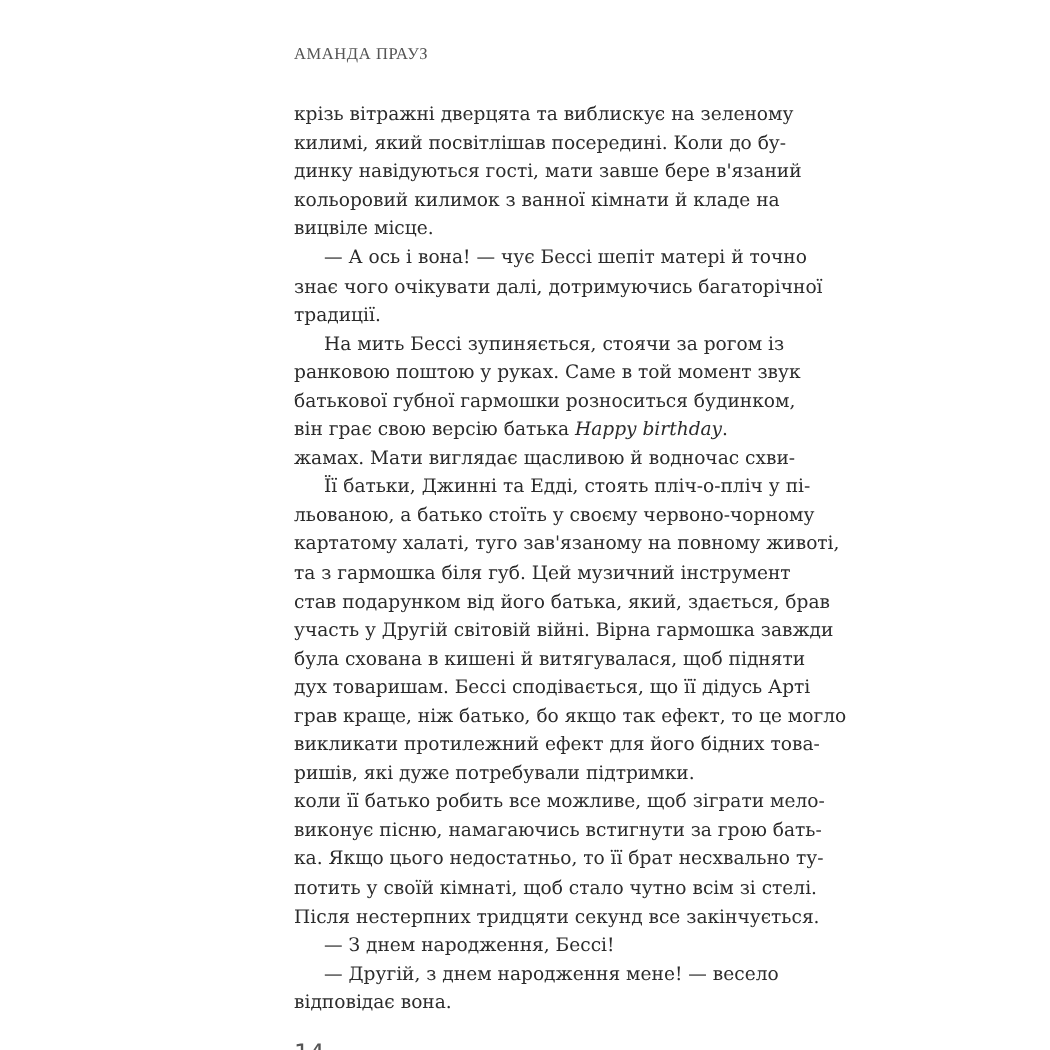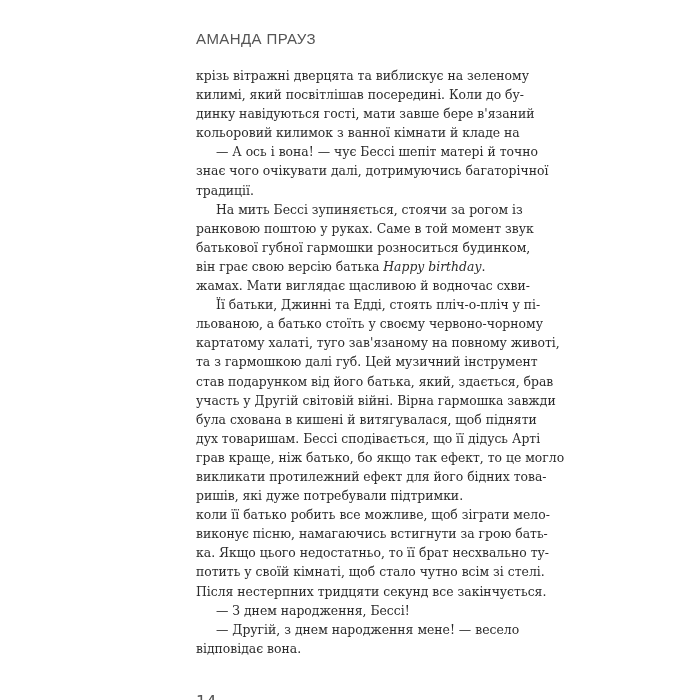--- a/index.html
+++ b/index.html
@@ -18,22 +18,22 @@
       left: 0;
       top: 0;
       width: 700px;
       height: 700px;
       background: #ffffff;
     }
     .running-head {
       position: absolute;
       left: 196px;
       top: 30px;
-      font-family: Liberation Sans, sans-serif;
-      font-size: 15px;
+      font-family: Liberation Serif, serif;
+      font-size: 11px;
       letter-spacing: 0.4px;
       color: #555555;
     }
     .body-text {
       position: absolute;
       left: 196px;
       top: 66px;
       width: 308px;
       font-family: "DejaVu Serif", serif;
       font-size: 12.4px;
@@ -71,32 +71,33 @@
 <body>
 
 <div class="page">
   <div class="running-head">АМАНДА ПРАУЗ</div>
 
   <div class="body-text" id="body-text">
       <span class="line"><span>крізь вітражні дверцята та виблискує на зеленому</span></span>
       <span class="line"><span>килимі, який посвітлішав посередині. Коли до бу-</span></span>
       <span class="line"><span>динку навідуються гості, мати завше бере в'язаний</span></span>
       <span class="line"><span>кольоровий килимок з ванної кімнати й кладе на</span></span>
+      <span class="line last"><span>вицвіле місце.</span></span>
       <span class="line indent"><span>— А ось і вона! — чує Бессі шепіт матері й точно</span></span>
       <span class="line"><span>знає чого очікувати далі, дотримуючись багаторічної</span></span>
       <span class="line last"><span>традиції.</span></span>
       <span class="line indent"><span>На мить Бессі зупиняється, стоячи за рогом із</span></span>
       <span class="line"><span>ранковою поштою у руках. Саме в той момент звук</span></span>
       <span class="line"><span>батькової губної гармошки розноситься будинком,</span></span>
       <span class="line last"><span>він грає свою версію батька </span><i>Happy birthday</i><span>.</span></span>
       <span class="line"><span>жамах. Мати виглядає щасливою й водночас схви-</span></span>
       <span class="line indent"><span>Її батьки, Джинні та Едді, стоять пліч-о-пліч у пі-</span></span>
       <span class="line"><span>льованою, а батько стоїть у своєму червоно-чорному</span></span>
       <span class="line"><span>картатому халаті, туго зав'язаному на повному животі,</span></span>
-      <span class="line"><span>та з гармошкою далі губ. Цей музичний інструмент</span></span>
+      <span class="line"><span>та з гармошка біля губ. Цей музичний інструмент</span></span>
       <span class="line"><span>став подарунком від його батька, який, здається, брав</span></span>
       <span class="line"><span>участь у Другій світовій війні. Вірна гармошка завжди</span></span>
       <span class="line"><span>була схована в кишені й витягувалася, щоб підняти</span></span>
       <span class="line"><span>дух товаришам. Бессі сподівається, що її дідусь Арті</span></span>
       <span class="line"><span>грав краще, ніж батько, бо якщо так ефект, то це могло</span></span>
       <span class="line"><span>викликати протилежний ефект для його бідних това-</span></span>
       <span class="line last"><span>ришів, які дуже потребували підтримки.</span></span>
       <span class="line"><span>коли її батько робить все можливе, щоб зіграти мело-</span></span>
       <span class="line"><span>виконує пісню, намагаючись встигнути за грою бать-</span></span>
       <span class="line"><span>ка. Якщо цього недостатньо, то її брат несхвально ту-</span></span>

